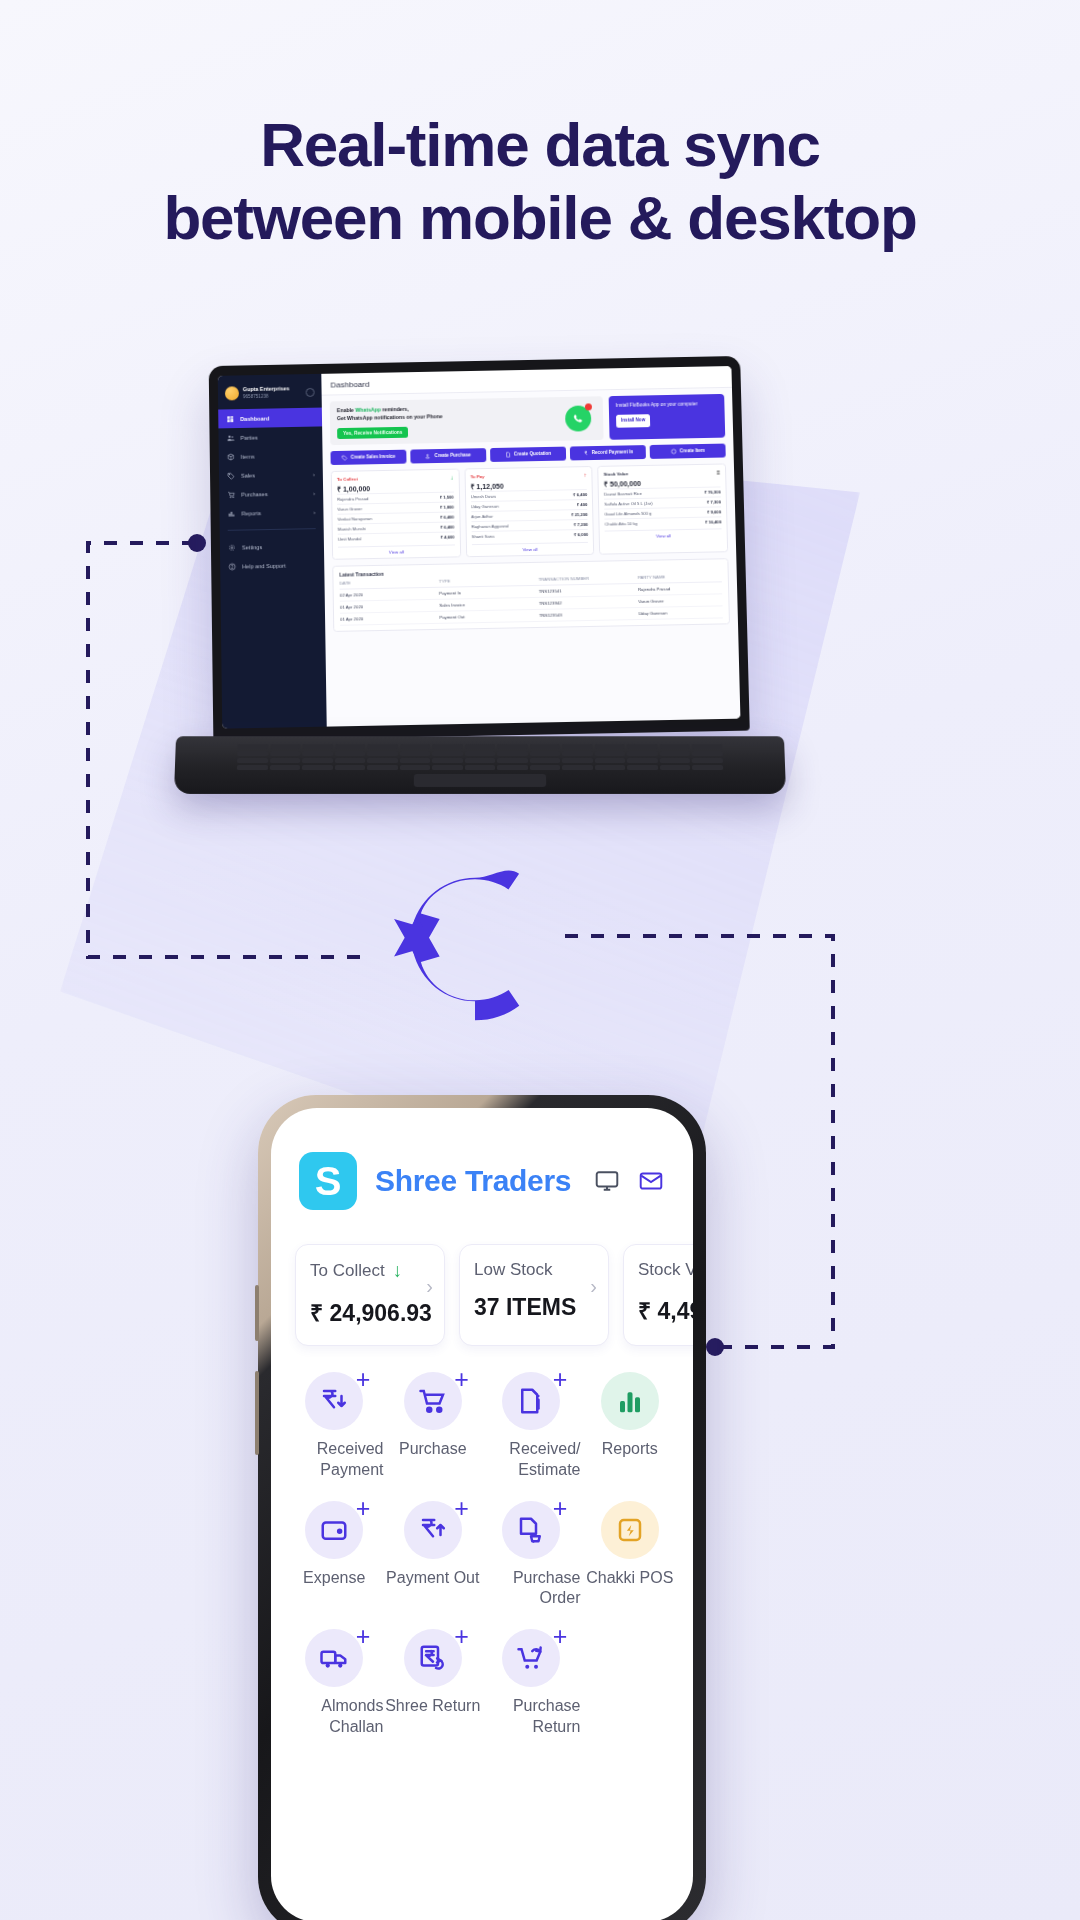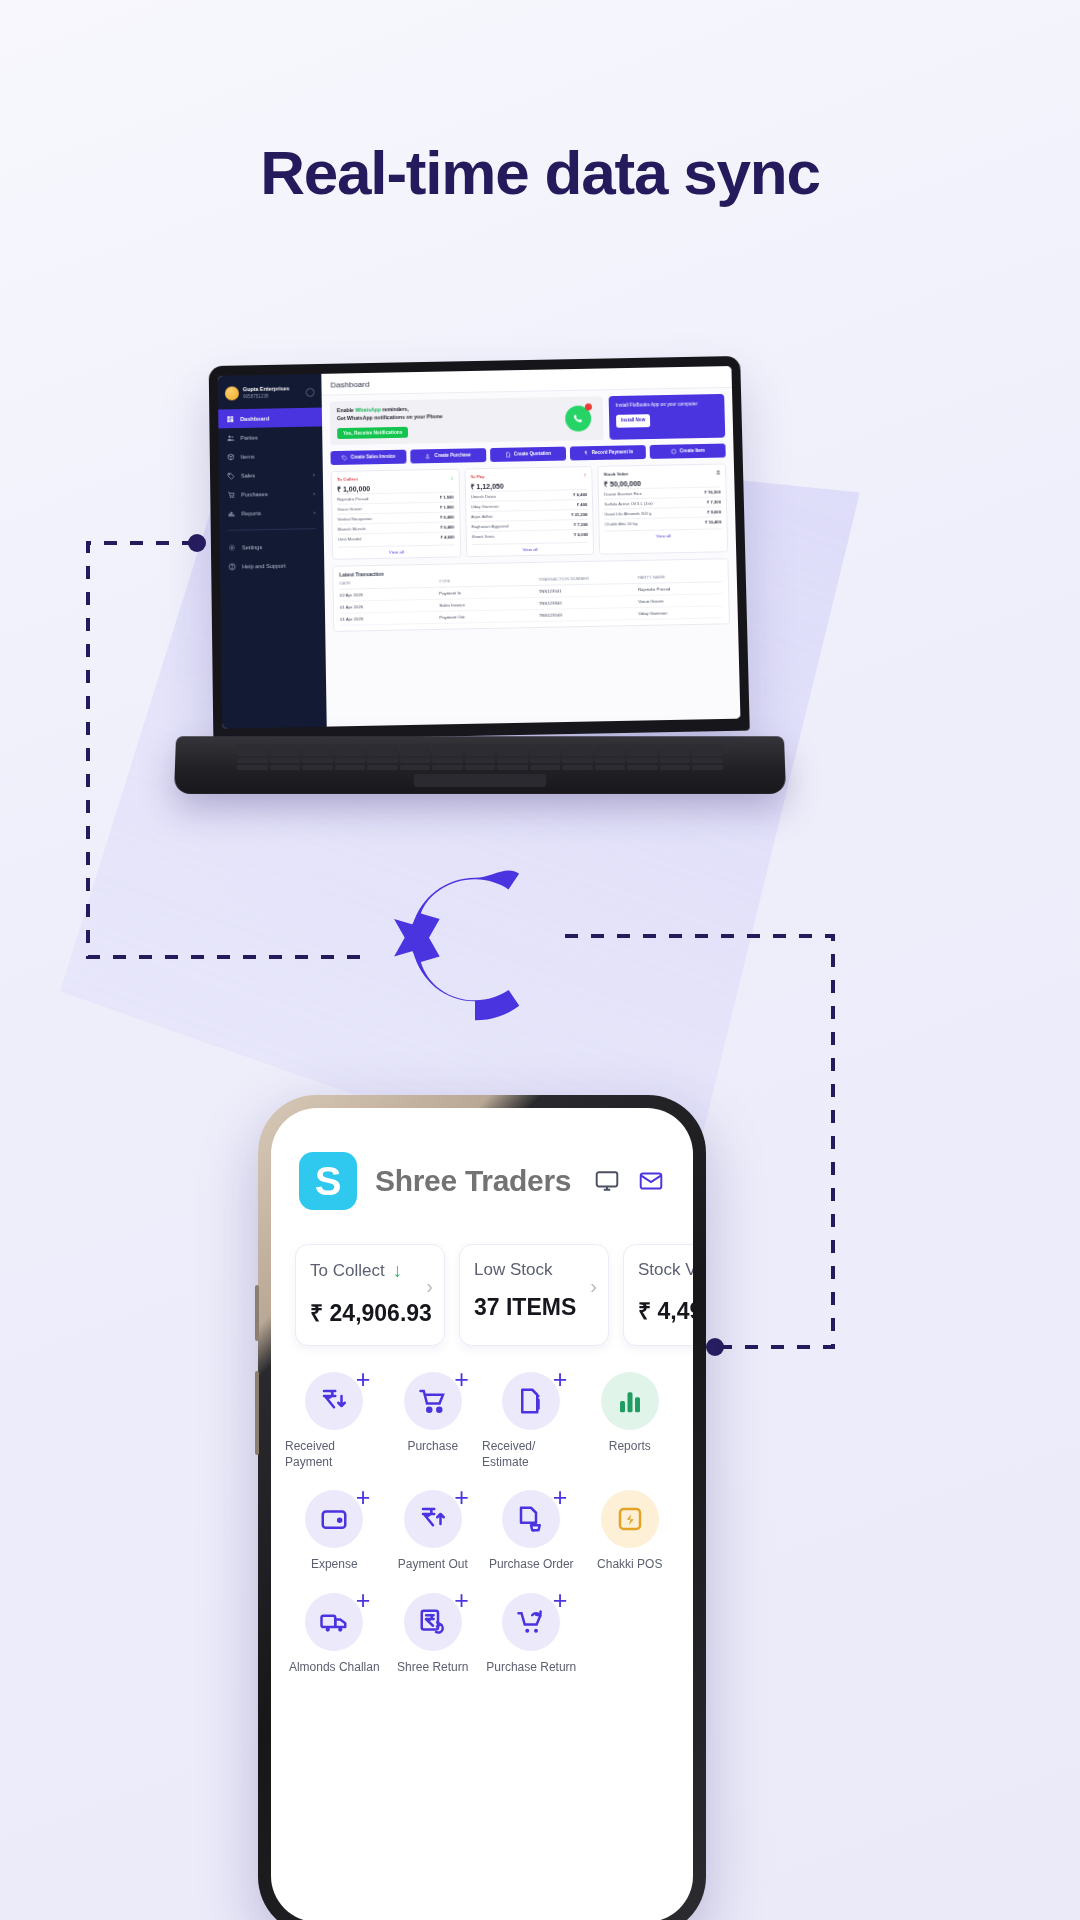--- a/index.html
+++ b/index.html
@@ -18,21 +18,21 @@
     width: 800px; height: 780px;
     background: linear-gradient(200deg, rgba(214,212,248,.72), rgba(226,225,250,.35));
     clip-path: polygon(22% 0%, 100% 8%, 78% 100%, 0% 72%);
     filter: blur(2px);
     z-index: 0;
   }
 
   
   .headline {
     position: absolute;
-    top: 136px; left: 0; width: 1080px;
+    top: 108px; left: 0; width: 1080px;
     text-align: center;
     color: #241a5c;
     font-size: 62px;
     font-weight: 700;
     line-height: 1.18;
     letter-spacing: -1.2px;
     z-index: 5;
   }
   .headline .ln { display: block; }
 
@@ -170,21 +170,21 @@
     border-radius: 46px; overflow: hidden; position: relative;
   }
   .ph-btn { position: absolute; left: -3px; width: 4px; background: #8d7f6f; border-radius: 3px; }
 
   .ph-header { display: flex; align-items: center; padding: 44px 28px 0 28px; gap: 18px; }
   .ph-logo {
     width: 58px; height: 58px; border-radius: 14px; background: #2fc8ef;
     color: #fff; font-size: 40px; font-weight: 600; display: flex;
     align-items: center; justify-content: center; line-height: 1;
   }
-  .ph-biz { font-size: 30px; font-weight: 700; color: #737373; letter-spacing: -.3px; }
+  .ph-biz { font-size: 30px; font-weight: 700; color: #3b82f6; letter-spacing: -.3px; }
   .ph-hicons { margin-left: auto; display: flex; gap: 16px; align-items: center; }
   .ph-hicon { width: 28px; height: 26px; }
 
   .ph-stats { display: flex; gap: 14px; padding: 34px 24px 0 24px; }
   .ph-stat {
     flex: 0 0 auto; width: 150px; background: #fff; border: 1px solid #ecebf7;
     border-radius: 13px; padding: 15px 14px 17px; position: relative;
     box-shadow: 0 4px 10px rgba(90,80,170,.07);
   }
   .ph-stat-lbl { font-size: 17px; color: #5d6071; display: flex; align-items: center; gap: 8px; }
@@ -192,29 +192,30 @@
   .ph-chev { position: absolute; right: 11px; top: 30px; color: #b7b9c6; font-size: 20px; }
 
   .ph-grid { display: grid; grid-template-columns: repeat(4, 1fr); padding: 26px 14px 0 14px; row-gap: 20px; }
   .ph-tile { display: flex; flex-direction: column; align-items: center; gap: 9px; }
   .ph-ico-wrap { position: relative; width: 58px; height: 58px; display: flex; align-items: center; justify-content: center; }
   .ph-ico-bg { position: absolute; inset: 0; border-radius: 50%; background: #ece9fb; }
   .ph-ico-bg.amber { background: #fdf0d6; }
   .ph-plus { position: absolute; right: -7px; top: -5px; color: #4a34e0; font-size: 25px; font-weight: 400; line-height: 1; }
   .ph-plus.amber { color: #e3a326; }
   .ph-svg { position: relative; width: 30px; height: 30px; }
-  .ph-lbl { font-size: 12px; color: #5d6071; text-align: left; line-height: 1.3; }
+  .ph-lbl { font-size: 16px; color: #5d6071; text-align: right; line-height: 1.3; }
 </style>
 </head>
 <body>
 
 <div class="bg-blob"></div>
 
 <h1 class="headline">
   <span class="ln">Real-time data sync</span>
+  <span class="ln">between mobile &amp; desktop</span>
 </h1>
 
 <div class="dash-wrap">
   <svg width="1080" height="1920" style="position:absolute;left:0;top:0">
     <path d="M 195,543 L 88,543 L 88,957 L 360,957" fill="none" stroke="#241a5c" stroke-width="4" stroke-dasharray="13 13"></path>
     <path d="M 565,936 L 833,936 L 833,1347 L 712,1347" fill="none" stroke="#241a5c" stroke-width="4" stroke-dasharray="13 13"></path>
   </svg>
   <div class="dot" style="left:188px;top:534px"></div>
   <div class="dot" style="left:706px;top:1338px"></div>
 </div>

